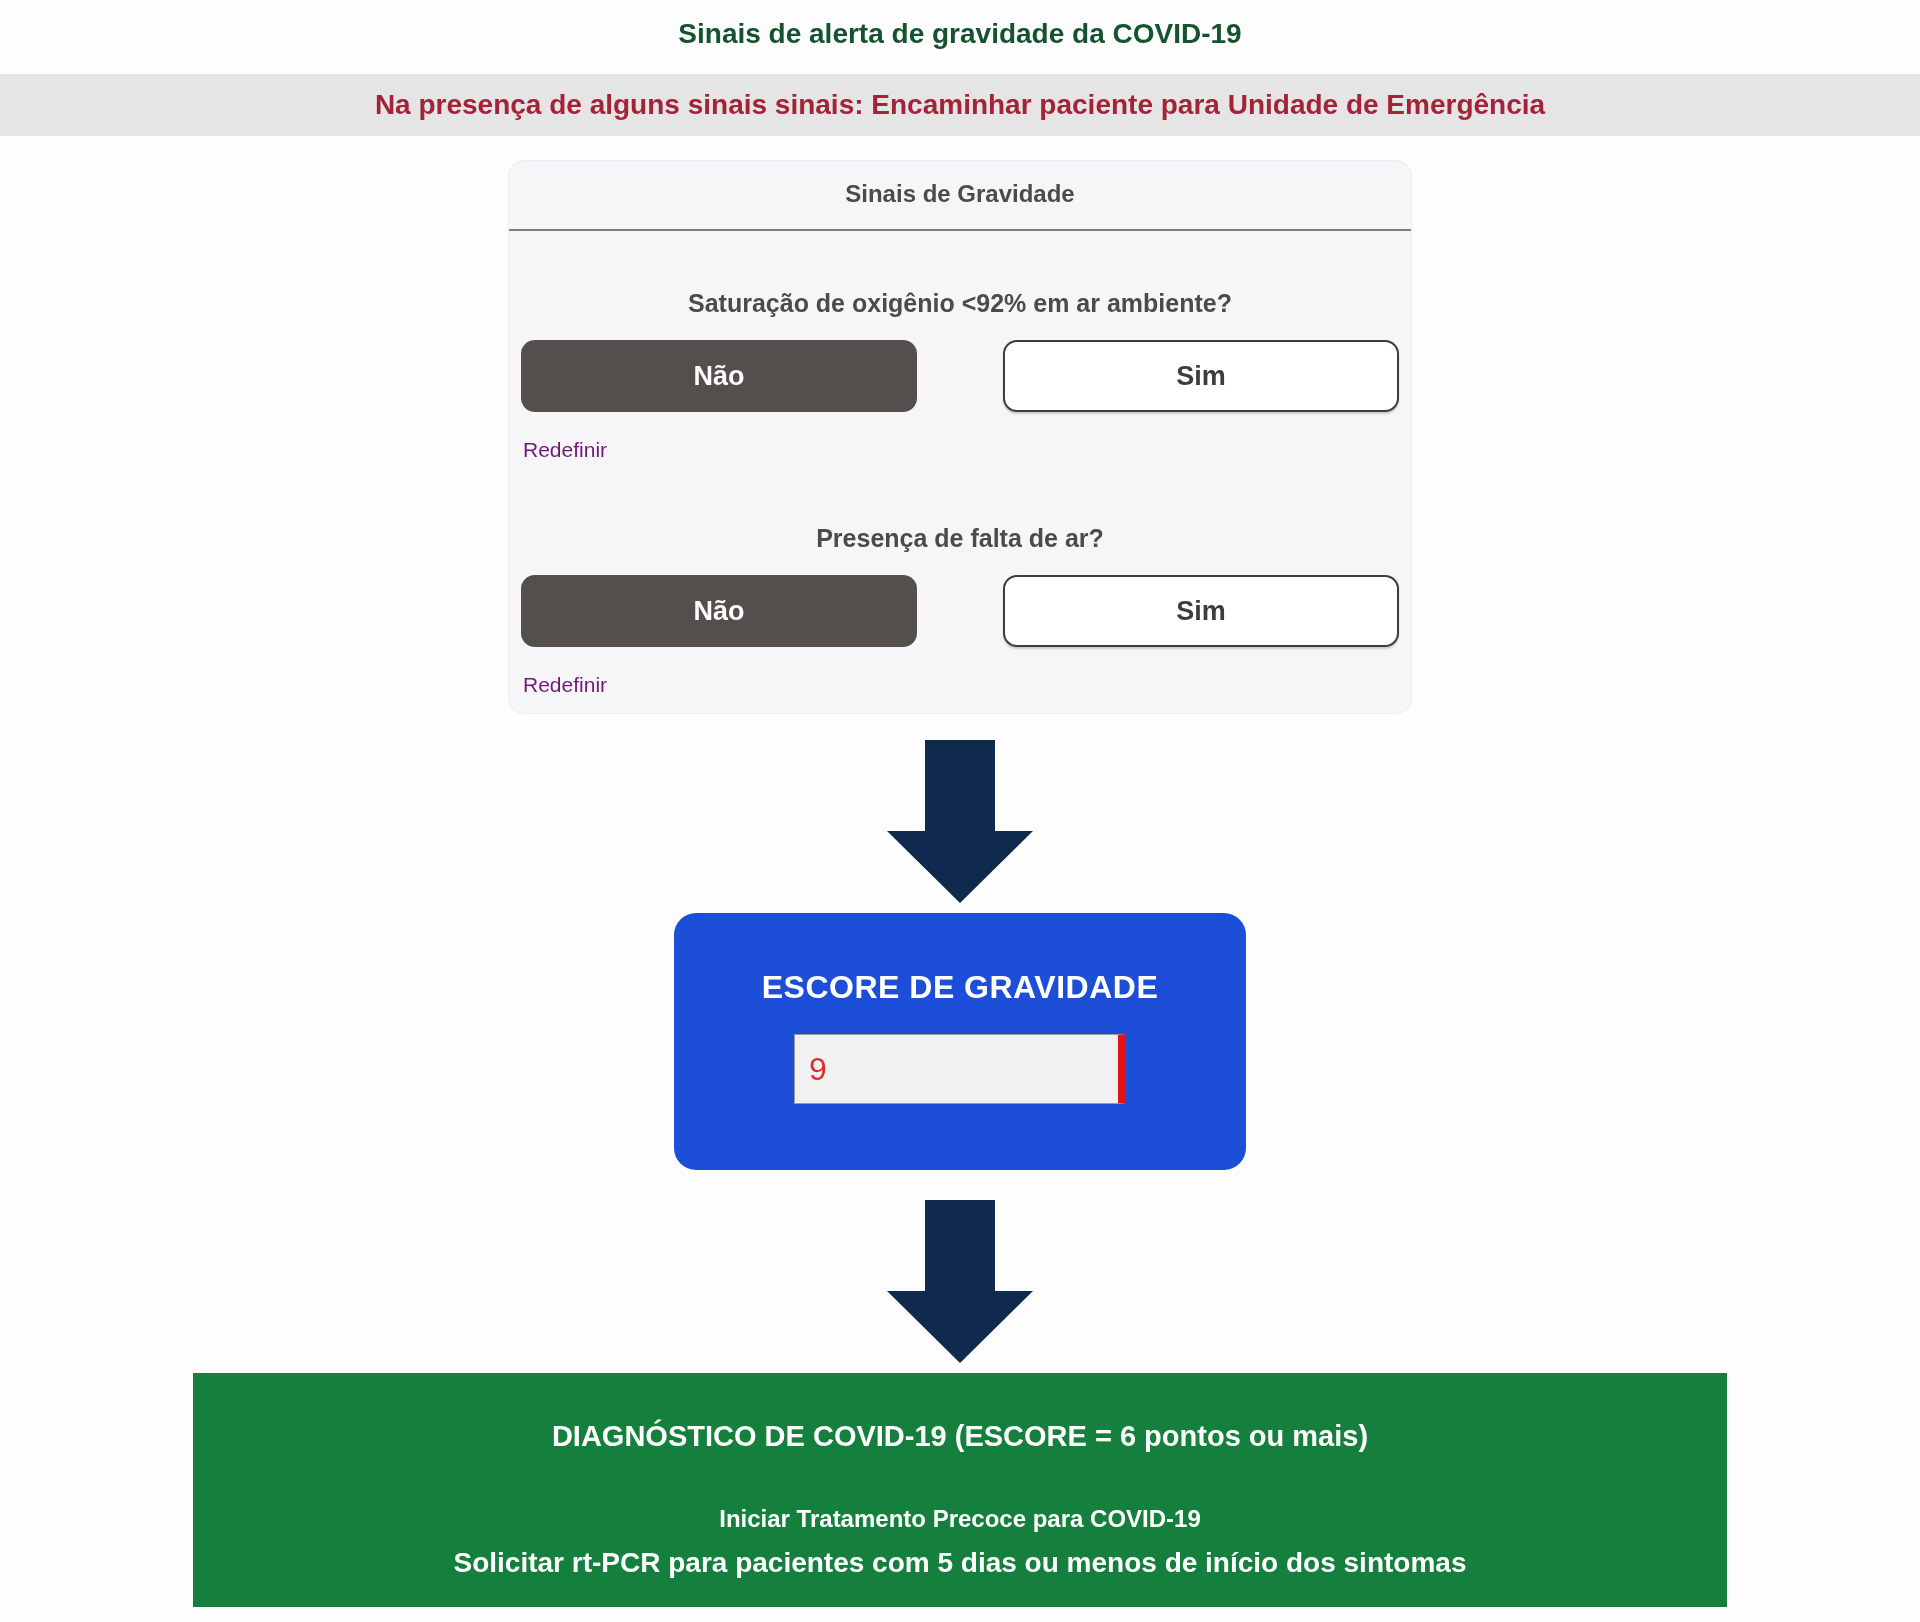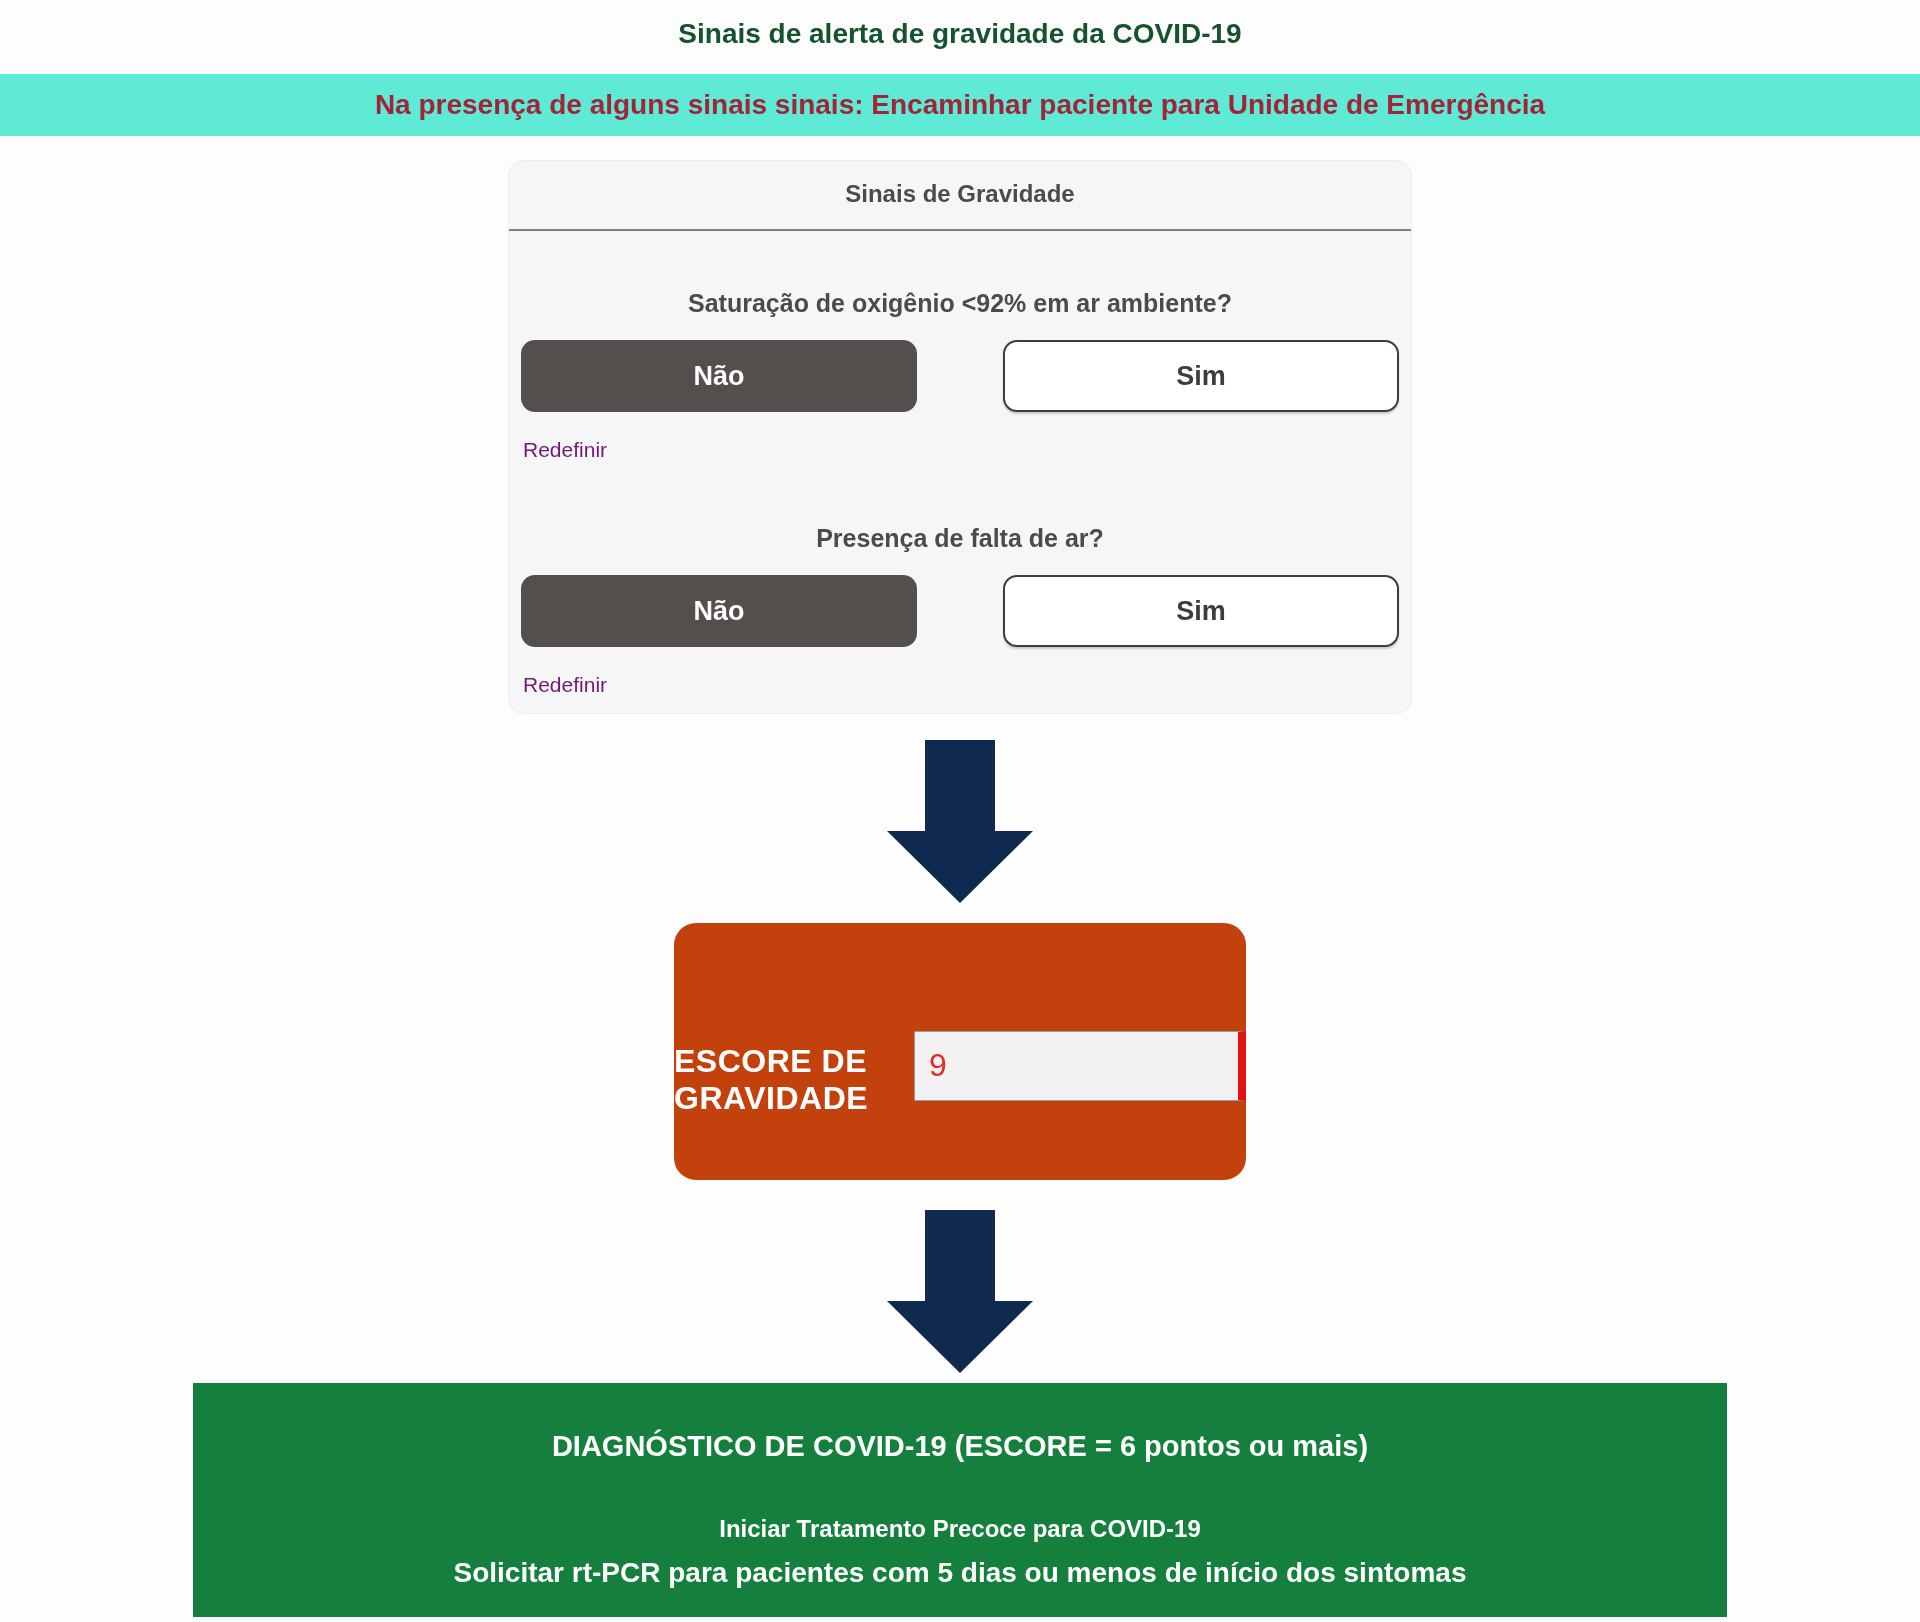--- a/index.html
+++ b/index.html
@@ -15,21 +15,21 @@
   
   .page-title {
     padding-top: 18px;
     text-align: center;
     font-size: 28px;
     font-weight: bold;
     color: #14532d;
   }
   .subtitle-band {
     margin-top: 24px;
-    background: #5eead4;
+    background: #e5e5e5;
     padding: 15px 12px;
     text-align: center;
     font-size: 28px;
     font-weight: bold;
     color: #a32439;
   }
 
   
   .severity-card {
     width: 904px;
@@ -99,25 +99,25 @@
     margin: 26px auto 0;
     width: 146px;
     height: 163px;
   }
   .down-arrow.second { margin-top: 30px; }
 
   
   .score-box {
     width: 572px;
     height: 257px;
-    margin: 20px auto 0;
-    background: #c2410c;
+    margin: 10px auto 0;
+    background: #1d4ed8;
     border-radius: 22px;
     display: flex;
-    flex-direction: row;
+    flex-direction: column;
     align-items: center;
   }
   .score-title {
     margin-top: 56px;
     color: #ffffff;
     font-size: 32px;
     font-weight: bold;
     letter-spacing: 0.5px;
   }
   .score-input {

